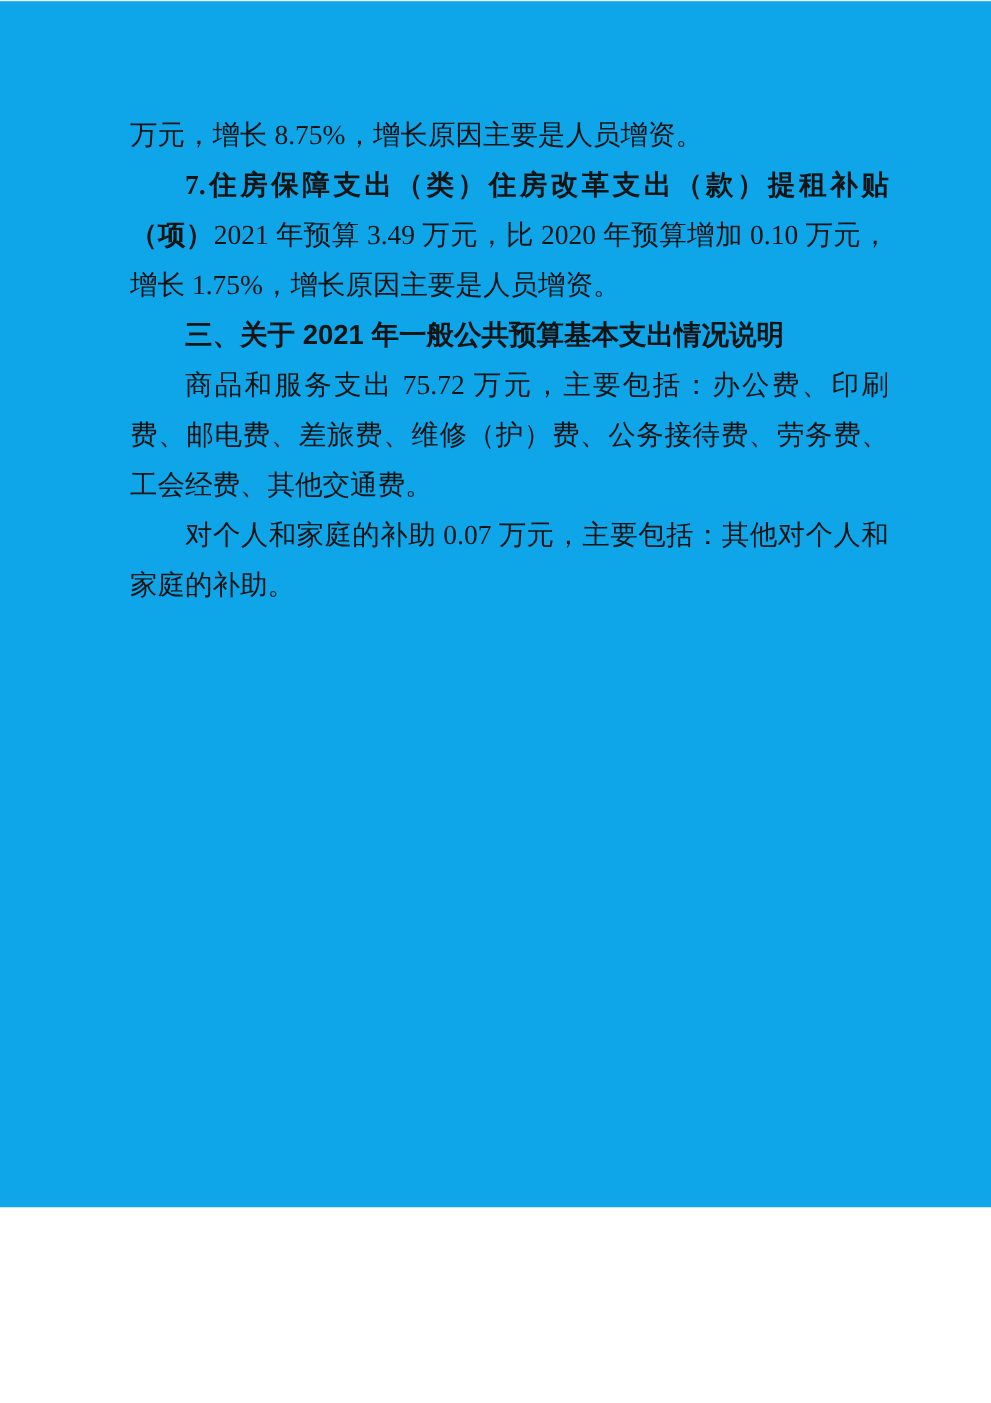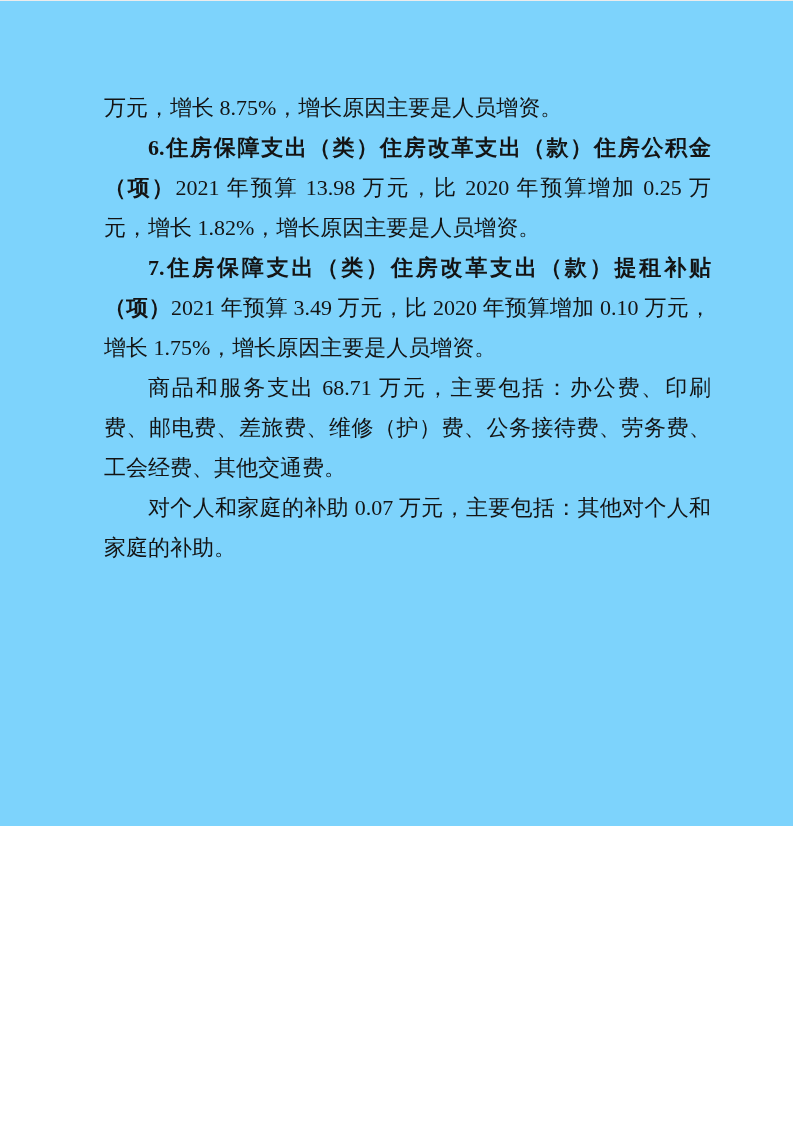--- a/index.html
+++ b/index.html
@@ -3,22 +3,22 @@
 <meta charset="utf-8">
 <style>
   html, body {
     margin: 0;
     padding: 0;
     background: #ffffff;
   }
   .page {
     position: relative;
     width: 793px;
-    height: 826px;
-    background: #7dd3fc;
+    height: 966px;
+    background: #0ea5e9;
     overflow: hidden;
     font-family: "Liberation Serif", "DejaVu Serif", serif;
     color: #141414;
   }
   .scan-edge {
     position: absolute;
     top: 0;
     left: 0;
     width: 100%;
     height: 1px;
@@ -66,27 +66,27 @@
 <body>
 
 <div class="page">
   <div class="scan-edge"></div>
 
   <div class="content">
 
     <p class="continuation"><span>万元，增长 8.75%，增长原因主要是人员增资。</span></p>
 
 
-    <p><span class="lead">6.住房保障支出（类）住房改革支出（款）住房公积金（项）</span><span>2021 年预算 13.98 万元，比 2020 年预算增加 0.25 万元，增长 1.82%，增长原因主要是人员增资。</span></p>
 
     <p><span class="lead">7.住房保障支出（类）住房改革支出（款）提租补贴（项）</span><span>2021 年预算 3.49 万元，比 2020 年预算增加 0.10 万元，增长 1.75%，增长原因主要是人员增资。</span></p>
 
+    <p class="section-heading">三、关于 2021 年一般公共预算基本支出情况说明</p>
 
 
 
-    <p>商品和服务支出 68.71 万元，主要包括：办公费、印刷费、邮电费、差旅费、维修（护）费、公务接待费、劳务费、工会经费、其他交通费。</p>
+    <p>商品和服务支出 75.72 万元，主要包括：办公费、印刷费、邮电费、差旅费、维修（护）费、公务接待费、劳务费、工会经费、其他交通费。</p>
 
     <p>对个人和家庭的补助 0.07 万元，主要包括：其他对个人和家庭的补助。</p>
 
   </div>
 
   <div class="page-number">17</div>
 </div>
 
 </body></html>

